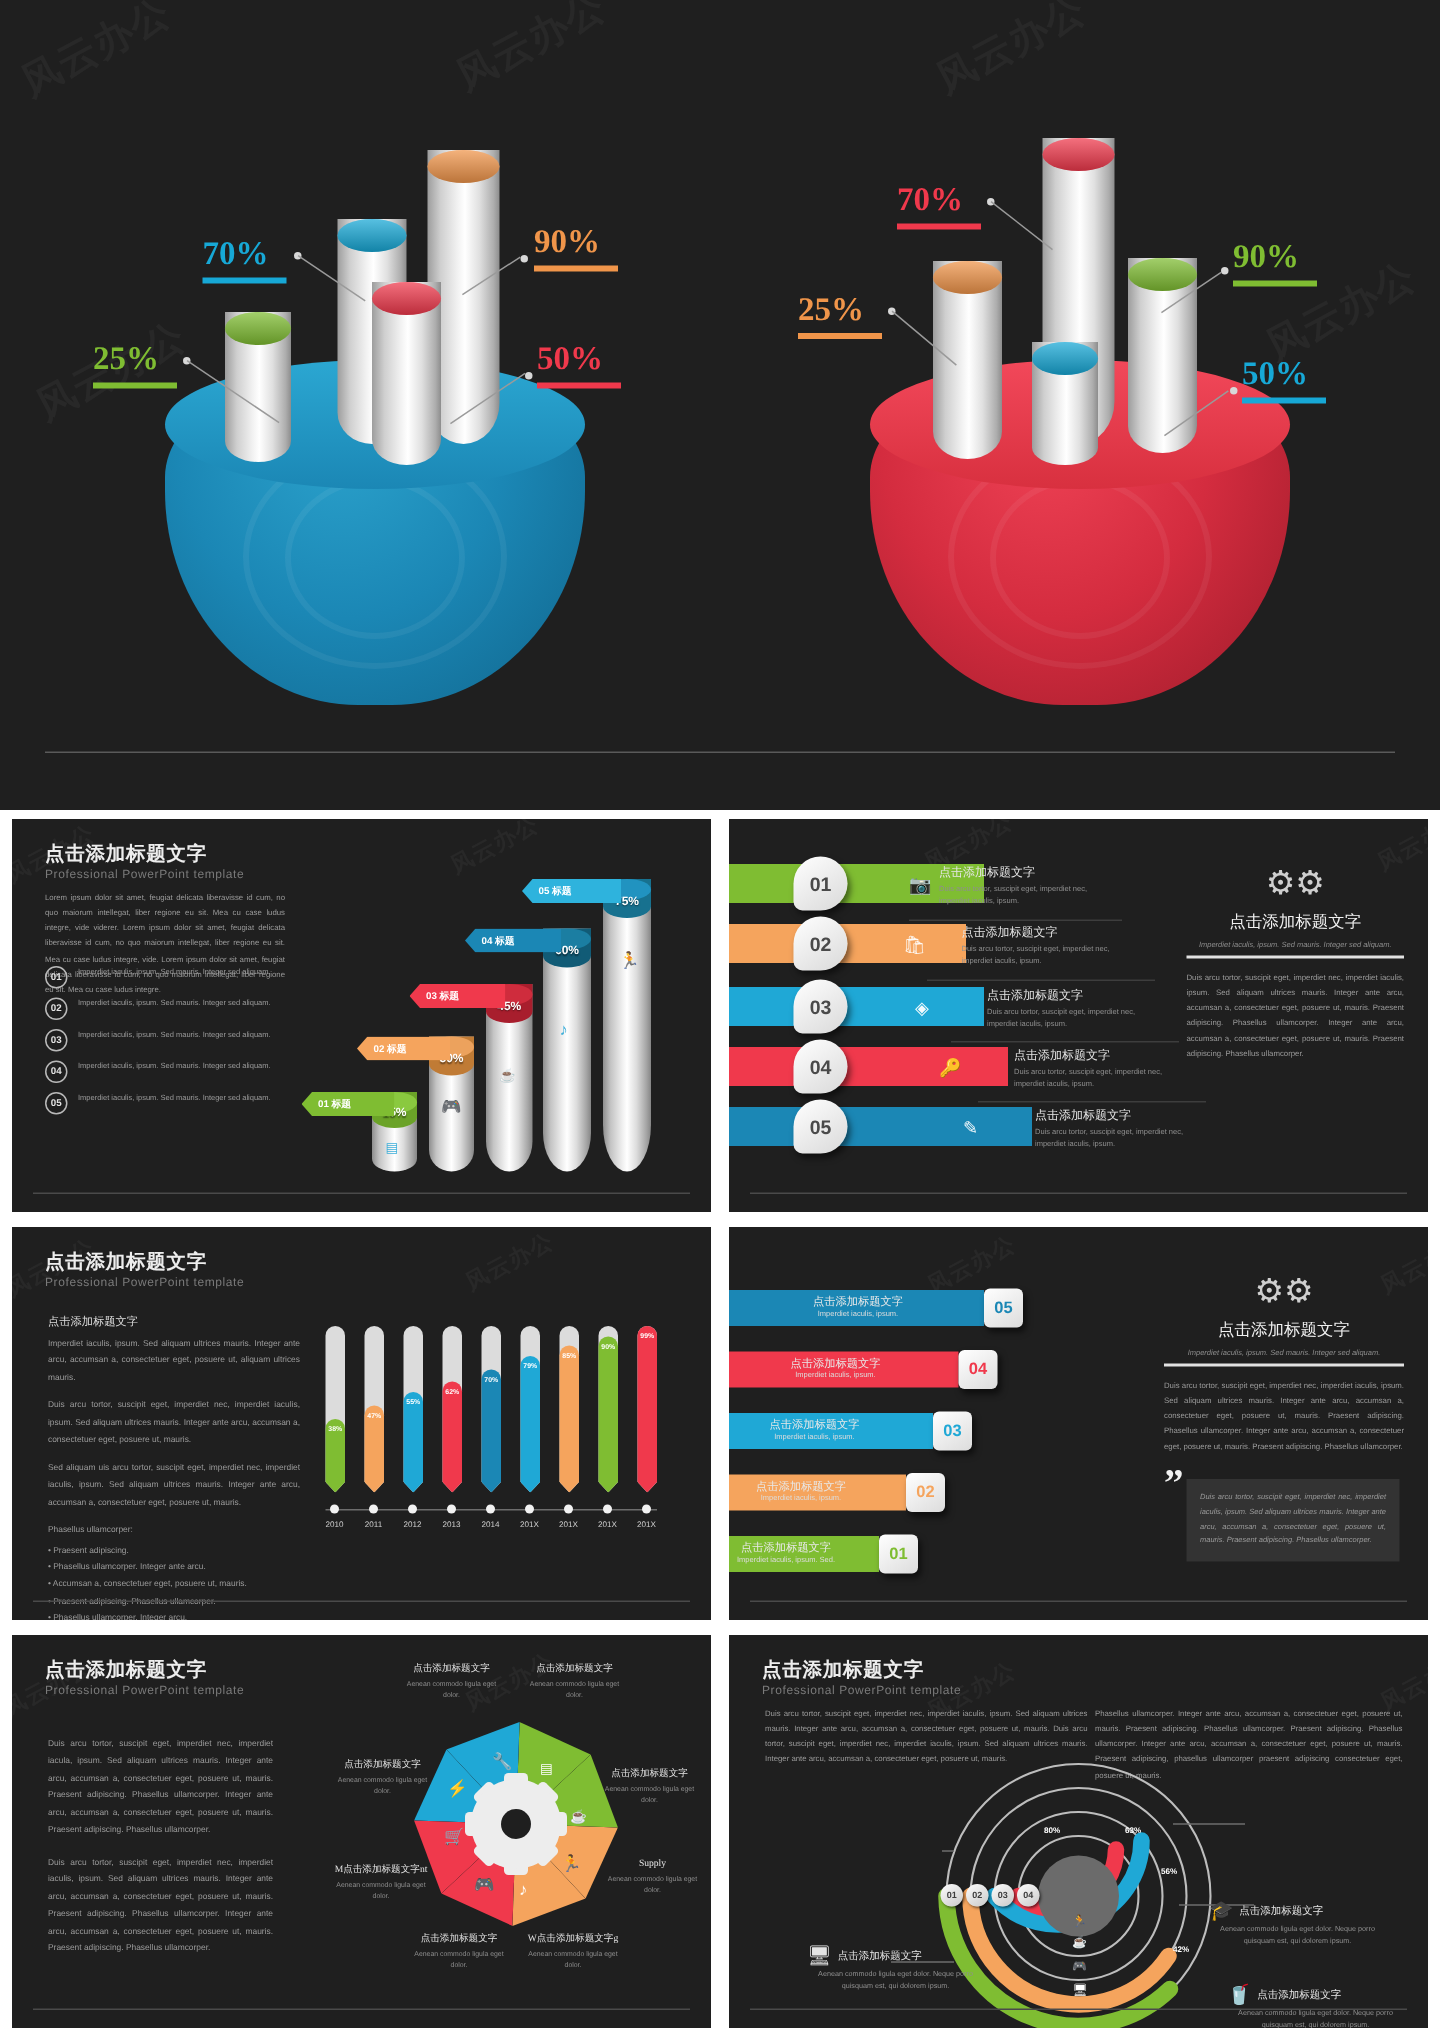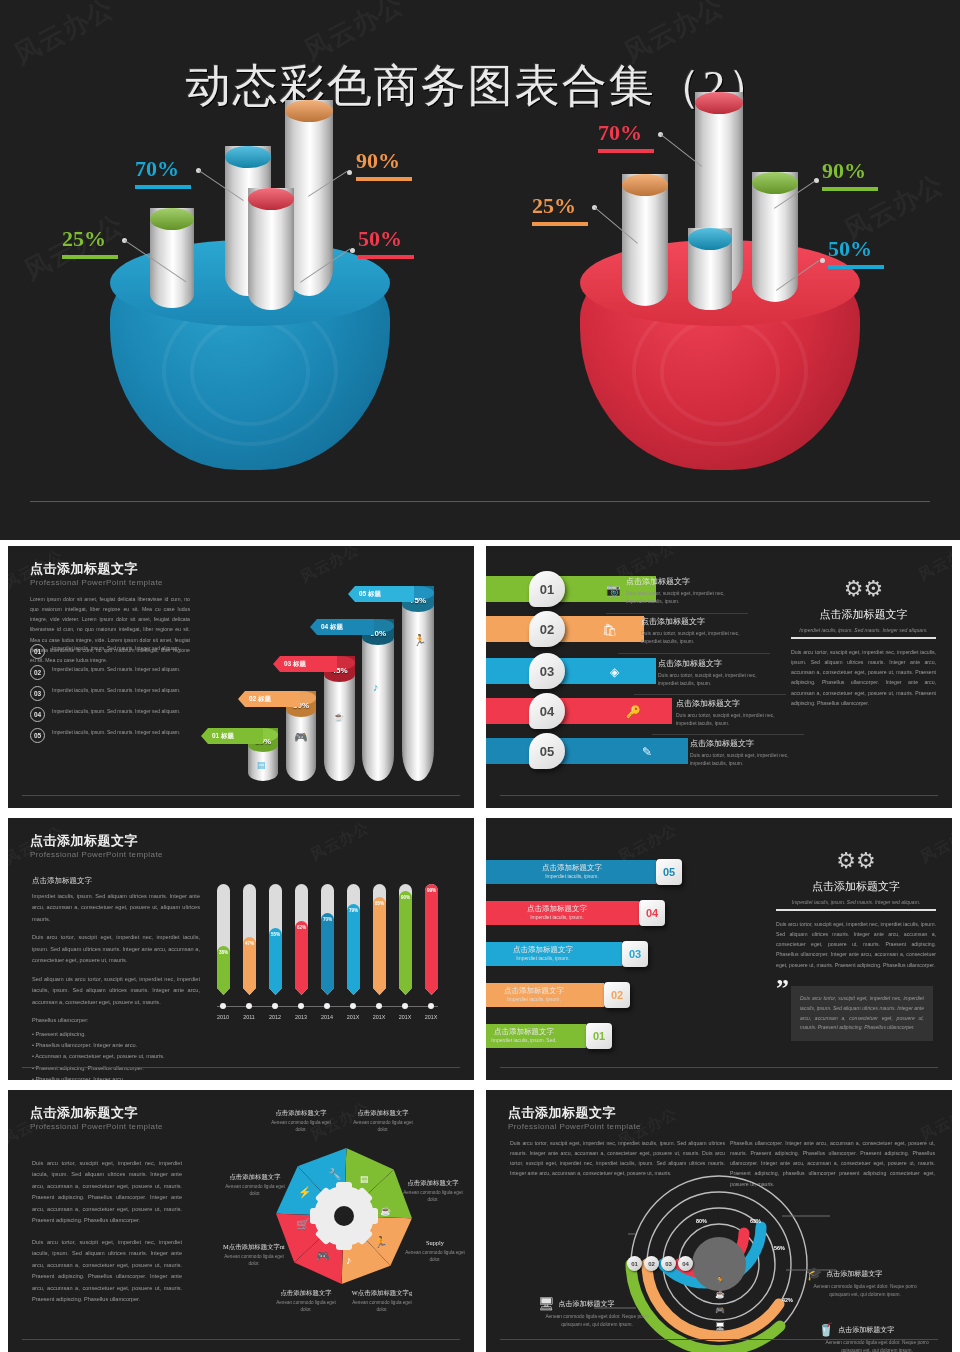--- a/index.html
+++ b/index.html
@@ -248,21 +248,20 @@
 
   <div class="slide hero">
     <div class="wm" style="left:10px;top:14px;">风云办公</div>
     <div class="wm" style="left:300px;top:10px;">风云办公</div>
     <div class="wm" style="left:620px;top:12px;">风云办公</div>
     <div class="wm" style="left:20px;top:230px;">风云办公</div>
     <div class="wm" style="left:280px;top:330px;">风云办公</div>
     <div class="wm" style="left:620px;top:300px;">风云办公</div>
     <div class="wm" style="left:840px;top:190px;">风云办公</div>
 
-    <div class="hero-title">动态彩色商务图表合集（2）</div>
 
     <div class="bowl-group" style="left:110px; top:240px; width:280px; height:230px;">
       <div class="bowl" style="background:radial-gradient(ellipse at 42% 22%, #2ba2cc 0%, #1b87b5 48%, #10658c 100%);"></div>
       <div class="bowl-ring" style="left:52px;top:56px;width:176px;height:150px;"></div>
       <div class="bowl-ring" style="left:80px;top:78px;width:120px;height:108px;"></div>
       <div class="bowl-top" style="background:linear-gradient(to bottom,#2ba7d2,#1b87b5);"></div>
 
       <div class="cyl" style="left:115px;top:-94px;width:46px;height:150px;">
         <div class="body" style="height:150px;"></div>
         <div class="cap" style="background:#17a8d6;"></div>

